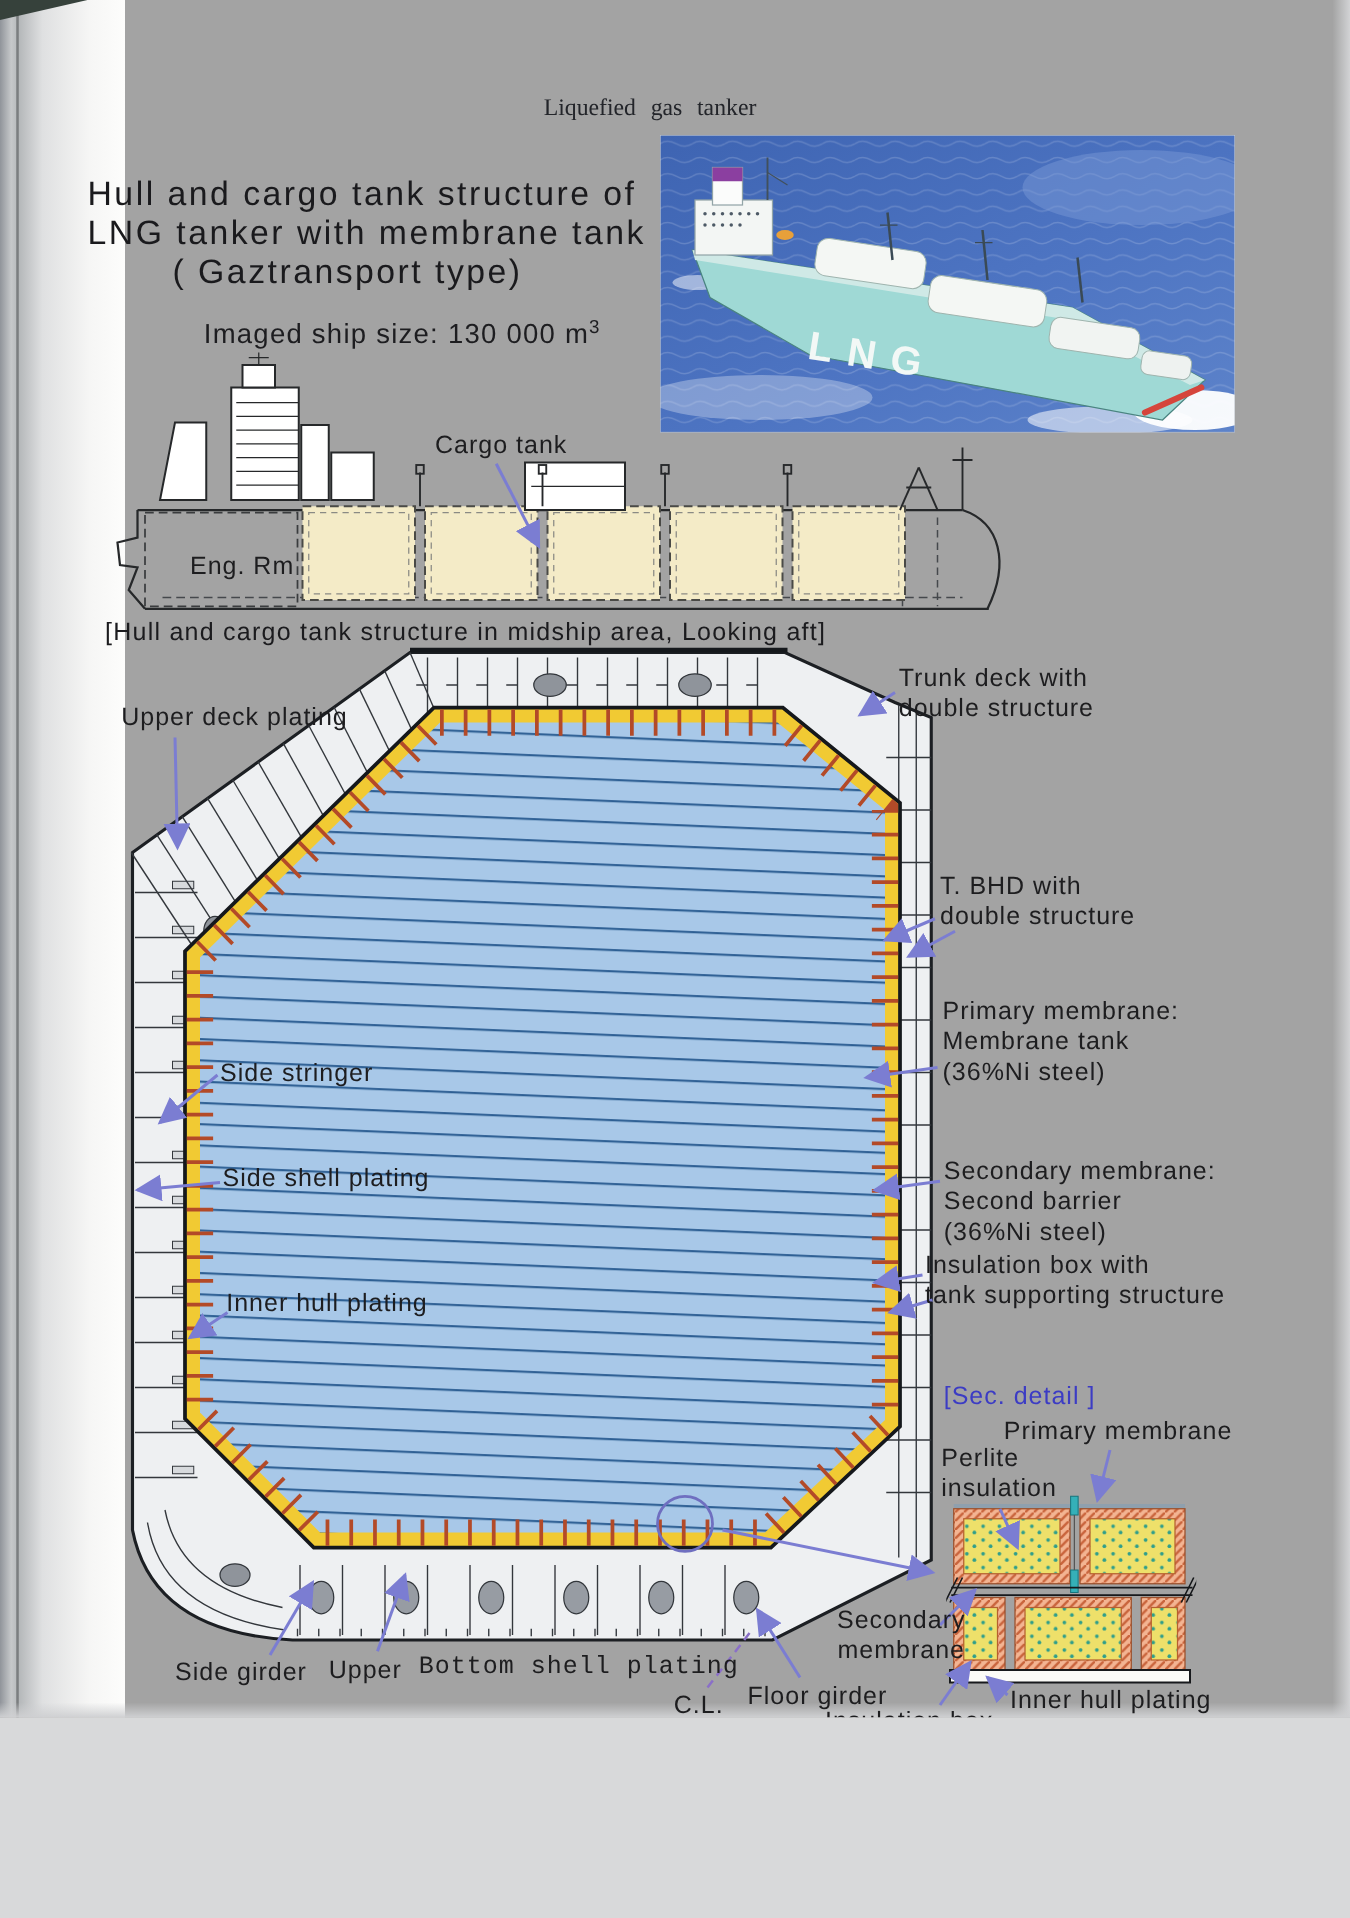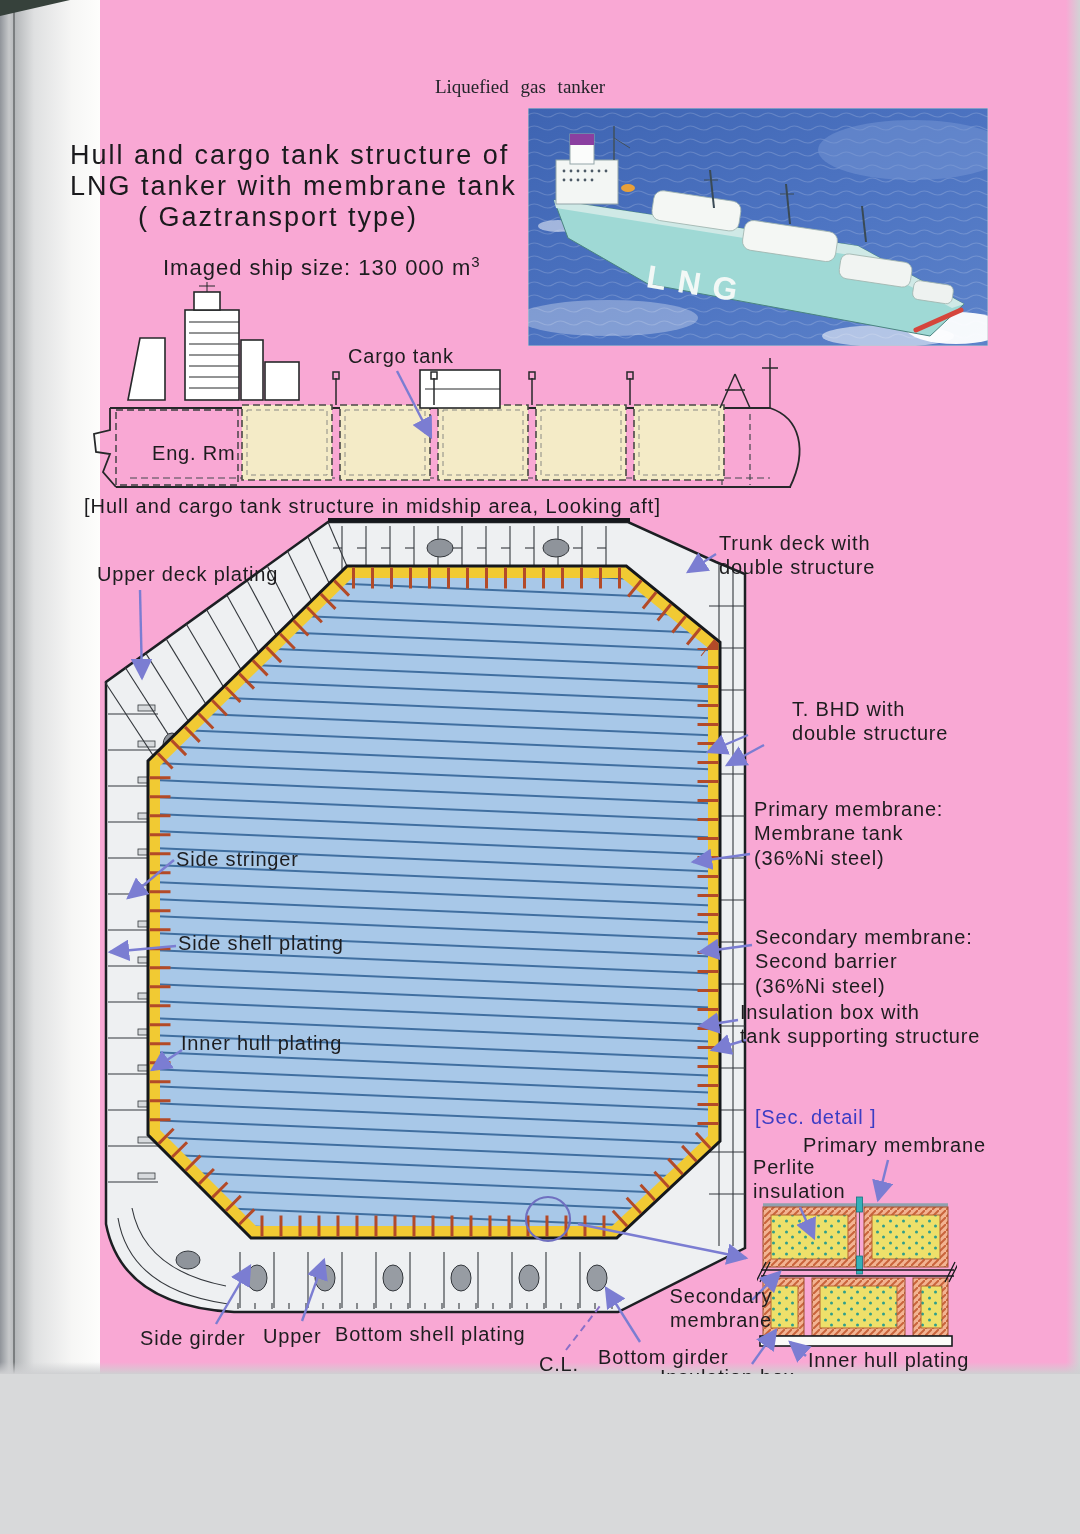--- a/index.html
+++ b/index.html
@@ -1,16 +1,16 @@
 <!DOCTYPE html>
 <html><head>
 <meta charset="utf-8">
 <style>
   html,body{margin:0;padding:0;background:#d8d9da;}
-  .page{position:relative;width:1080px;height:1374px;background:#f9a8d4;overflow:hidden;
+  .page{position:relative;width:1080px;height:1374px;background:#a3a3a3;overflow:hidden;
         font-family:"Liberation Sans",sans-serif;}
   .gutter{position:absolute;left:0;top:0;width:100px;height:100%;
         background:linear-gradient(90deg,#90949a 0px,#c6c8ca 9px,#b4b7b9 15px,#dfe0e1 34px,#f6f6f5 72px,#fdfdfc 100px);}
   .spine-line{position:absolute;left:13px;top:0;width:2px;height:100%;background:#5a5d60;opacity:.65;}
   .corner-dark{position:absolute;left:0;top:0;width:70px;height:16px;background:#36413b;
         clip-path:polygon(0 0,70px 0,0 16px);}
   .edge-right{position:absolute;right:0;top:0;width:14px;height:100%;background:linear-gradient(270deg,#d2d3d5,rgba(255,255,255,0));}
   .edge-bottom{position:absolute;left:0;bottom:0;width:100%;height:12px;background:linear-gradient(0deg,#cfd0d2,rgba(255,255,255,0));}
 
   .running-header{position:absolute;left:330px;top:76px;width:380px;text-align:center;
@@ -394,38 +394,38 @@
       <line x1="4" y1="80" x2="197" y2="80" stroke="#17191c" stroke-width="1.4"></line>
       <path d="M-1,86 L9,66 M3,86 L13,66" stroke="#17191c" stroke-width="1.3" fill="none"></path>
       <path d="M188,86 L198,66 M192,86 L202,66" stroke="#17191c" stroke-width="1.3" fill="none"></path>
       <rect x="3" y="140" width="192" height="10" fill="#fbfbf8" stroke="#17191c" stroke-width="1.6"></rect>
     </g>
   </svg>
 
   <div class="lbl" style="left:97px;top:562px;">Upper deck plating</div>
   <div class="lbl" style="left:719px;top:531px;">Trunk deck with
 double structure</div>
-  <div class="lbl" style="left:752px;top:697px;margin-left:40px;">T. BHD with
+  <div class="lbl" style="left:752px;top:697px;">T. BHD with
 double structure</div>
   <div class="lbl" style="left:754px;top:797px;">Primary membrane:
 Membrane tank
 (36%Ni steel)</div>
   <div class="lbl" style="left:755px;top:925px;">Secondary membrane:
 Second barrier
 (36%Ni steel)</div>
   <div class="lbl" style="left:740px;top:1000px;">Insulation box with
 tank supporting structure</div>
   <div class="lbl" style="left:176px;top:847px;">Side stringer</div>
   <div class="lbl" style="left:178px;top:931px;">Side shell plating</div>
   <div class="lbl" style="left:181px;top:1031px;">Inner hull plating</div>
   <div class="lbl" style="left:140px;top:1326px;">Side girder</div>
   <div class="lbl" style="left:263px;top:1324px;">Upper</div>
-  <div class="lbl" style="left:335px;top:1322px;">Bottom shell plating</div>
+  <div class="lbl" style="left:335px;top:1322px;font-family:Liberation Mono, monospace;">Bottom shell plating</div>
   <div class="lbl" style="left:539px;top:1352px;">C.L.</div>
-  <div class="lbl" style="left:598px;top:1345px;">Bottom girder</div>
+  <div class="lbl" style="left:598px;top:1345px;">Floor girder</div>
 
   <div class="lbl blue" style="left:755px;top:1105px;">[Sec. detail ]</div>
   <div class="lbl" style="left:803px;top:1133px;">Primary membrane</div>
   <div class="lbl" style="left:753px;top:1155px;">Perlite
 insulation</div>
   <div class="lbl ctr" style="left:650px;top:1284px;width:110px;">Secondary
 membrane</div>
   <div class="lbl" style="left:660px;top:1365px;">Insulation box</div>
   <div class="lbl" style="left:808px;top:1348px;">Inner hull plating</div>
 

